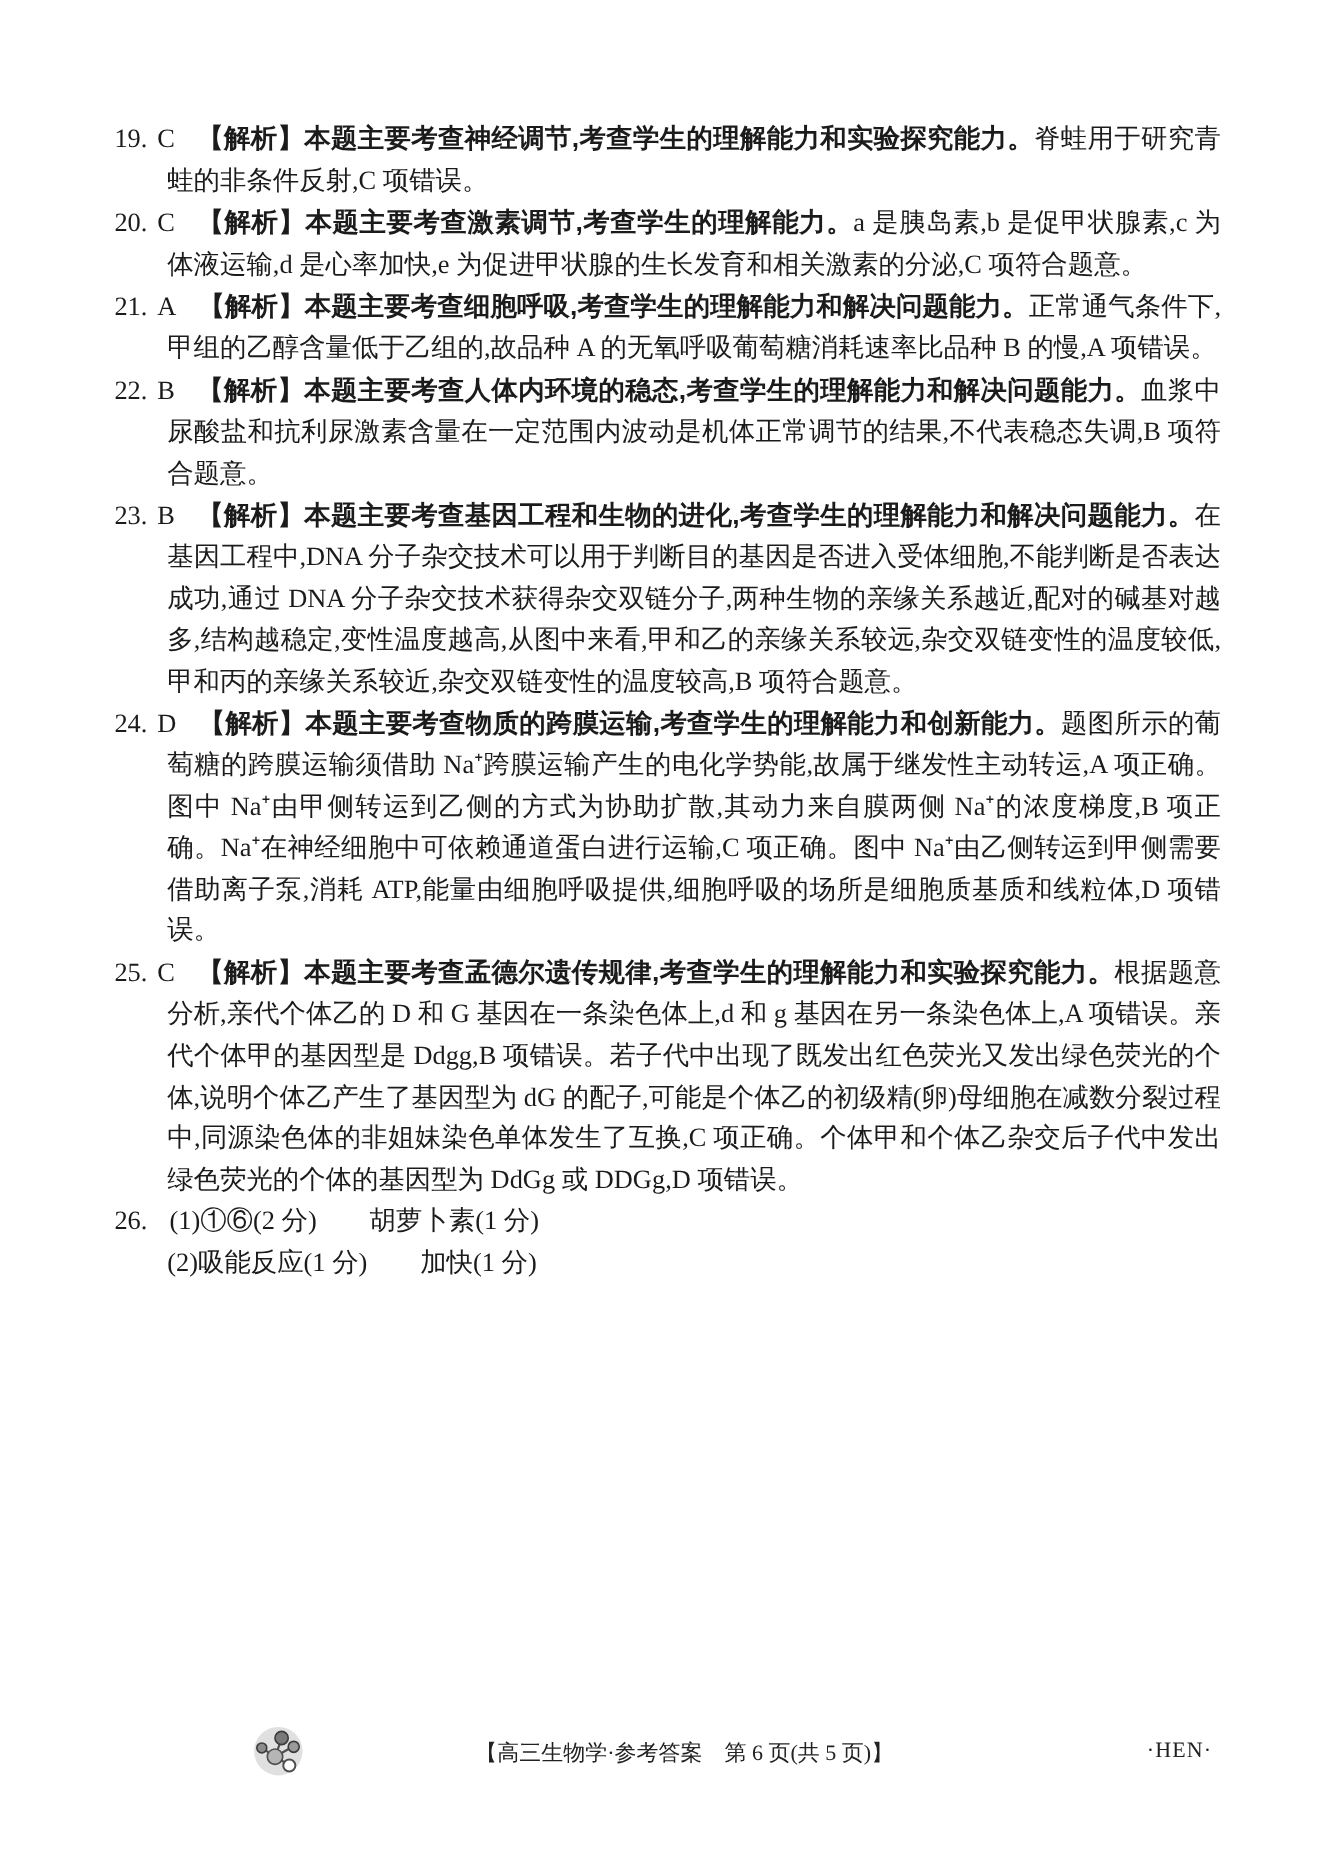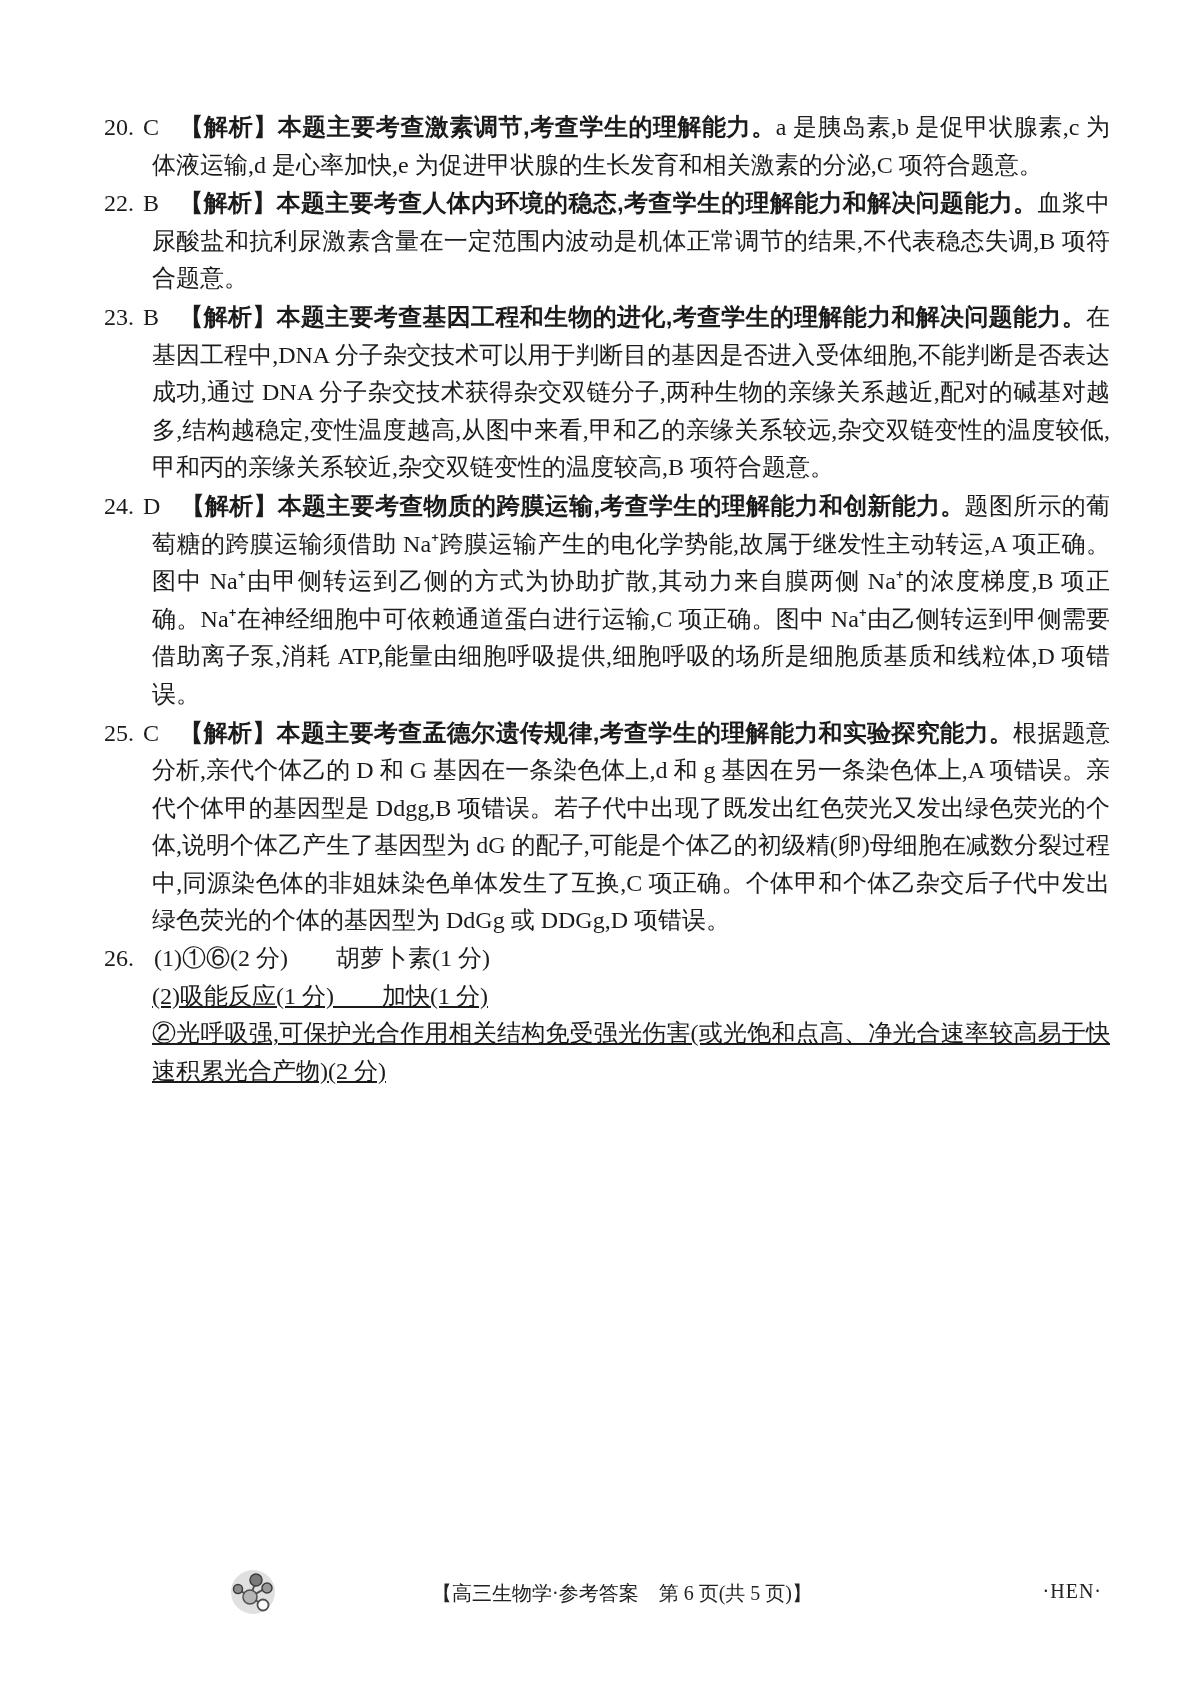--- a/index.html
+++ b/index.html
@@ -24,21 +24,20 @@
     letter-spacing: 0;
   }
   p { margin: 0; padding: 0; }
   .item {
     padding-left: 48px;
     text-indent: -48px;
   }
   .sub {
     padding-left: 48px;
     text-indent: 0;
-    text-decoration: underline;
   }
   .num { display: inline; }
   .ans { display: inline; margin-left: 9px; margin-right: 20px; }
   .jiexi {
     font-family: "Liberation Sans", sans-serif;
     font-weight: 700;
   }
   .footer {
     position: absolute;
     left: 0; top: 1566px;
@@ -66,36 +65,37 @@
     letter-spacing: 1px;
     margin-left: 24px;
   }
 </style>
 </head>
 <body>
 
 <div class="page">
   <div class="content">
 
+    <p class="item"><span class="num">19.</span><span class="ans">C</span><span class="jiexi">【解析】本题主要考查神经调节,考查学生的理解能力和实验探究能力。</span><span>脊蛙用于研究青蛙的非条件反射,C 项错误。</span></p>
 
     <p class="item"><span class="num">20.</span><span class="ans">C</span><span class="jiexi">【解析】本题主要考查激素调节,考查学生的理解能力。</span><span>a 是胰岛素,b 是促甲状腺素,c 为体液运输,d 是心率加快,e 为促进甲状腺的生长发育和相关激素的分泌,C 项符合题意。</span></p>
 
+    <p class="item"><span class="num">21.</span><span class="ans">A</span><span class="jiexi">【解析】本题主要考查细胞呼吸,考查学生的理解能力和解决问题能力。</span><span>正常通气条件下,甲组的乙醇含量低于乙组的,故品种 A 的无氧呼吸葡萄糖消耗速率比品种 B 的慢,A 项错误。</span></p>
 
     <p class="item"><span class="num">22.</span><span class="ans">B</span><span class="jiexi">【解析】本题主要考查人体内环境的稳态,考查学生的理解能力和解决问题能力。</span><span>血浆中尿酸盐和抗利尿激素含量在一定范围内波动是机体正常调节的结果,不代表稳态失调,B 项符合题意。</span></p>
 
     <p class="item"><span class="num">23.</span><span class="ans">B</span><span class="jiexi">【解析】本题主要考查基因工程和生物的进化,考查学生的理解能力和解决问题能力。</span><span>在基因工程中,DNA 分子杂交技术可以用于判断目的基因是否进入受体细胞,不能判断是否表达成功,通过 DNA 分子杂交技术获得杂交双链分子,两种生物的亲缘关系越近,配对的碱基对越多,结构越稳定,变性温度越高,从图中来看,甲和乙的亲缘关系较远,杂交双链变性的温度较低,甲和丙的亲缘关系较近,杂交双链变性的温度较高,B 项符合题意。</span></p>
 
     <p class="item"><span class="num">24.</span><span class="ans">D</span><span class="jiexi">【解析】本题主要考查物质的跨膜运输,考查学生的理解能力和创新能力。</span><span>题图所示的葡萄糖的跨膜运输须借助 Na⁺跨膜运输产生的电化学势能,故属于继发性主动转运,A 项正确。图中 Na⁺由甲侧转运到乙侧的方式为协助扩散,其动力来自膜两侧 Na⁺的浓度梯度,B 项正确。Na⁺在神经细胞中可依赖通道蛋白进行运输,C 项正确。图中 Na⁺由乙侧转运到甲侧需要借助离子泵,消耗 ATP,能量由细胞呼吸提供,细胞呼吸的场所是细胞质基质和线粒体,D 项错误。</span></p>
 
     <p class="item"><span class="num">25.</span><span class="ans">C</span><span class="jiexi">【解析】本题主要考查孟德尔遗传规律,考查学生的理解能力和实验探究能力。</span><span>根据题意分析,亲代个体乙的 D 和 G 基因在一条染色体上,d 和 g 基因在另一条染色体上,A 项错误。亲代个体甲的基因型是 Ddgg,B 项错误。若子代中出现了既发出红色荧光又发出绿色荧光的个体,说明个体乙产生了基因型为 dG 的配子,可能是个体乙的初级精(卵)母细胞在减数分裂过程中,同源染色体的非姐妹染色单体发生了互换,C 项正确。个体甲和个体乙杂交后子代中发出绿色荧光的个体的基因型为 DdGg 或 DDGg,D 项错误。</span></p>
 
     <div>
       <p class="item"><span class="num">26.</span><span class="ans" style="margin:0 0 0 20px;">(1)①⑥(2 分)　　胡萝卜素(1 分)</span></p>
       <p class="sub"><span>(2)吸能反应(1 分)　　加快(1 分)</span></p>
-      <p class="sub"><span>②光呼吸强,可保护光合作用相关结构免受强光伤害(或光饱和点高、净光合速率较高易于快速积累光合产物)(2 分)</span></p>
     </div>
 
   </div>
 
   <div class="footer">
     <svg class="footer-logo" viewBox="0 0 50 50" xmlns="http://www.w3.org/2000/svg">
       <circle cx="25" cy="22" r="22" fill="#d6d6d6" opacity="0.75"></circle>
       <line x1="22" y1="27" x2="28" y2="11" stroke="#4f4f4f" stroke-width="2"></line>
       <line x1="22" y1="27" x2="10" y2="19" stroke="#4f4f4f" stroke-width="2"></line>
       <line x1="22" y1="27" x2="38" y2="18" stroke="#4f4f4f" stroke-width="2"></line>

